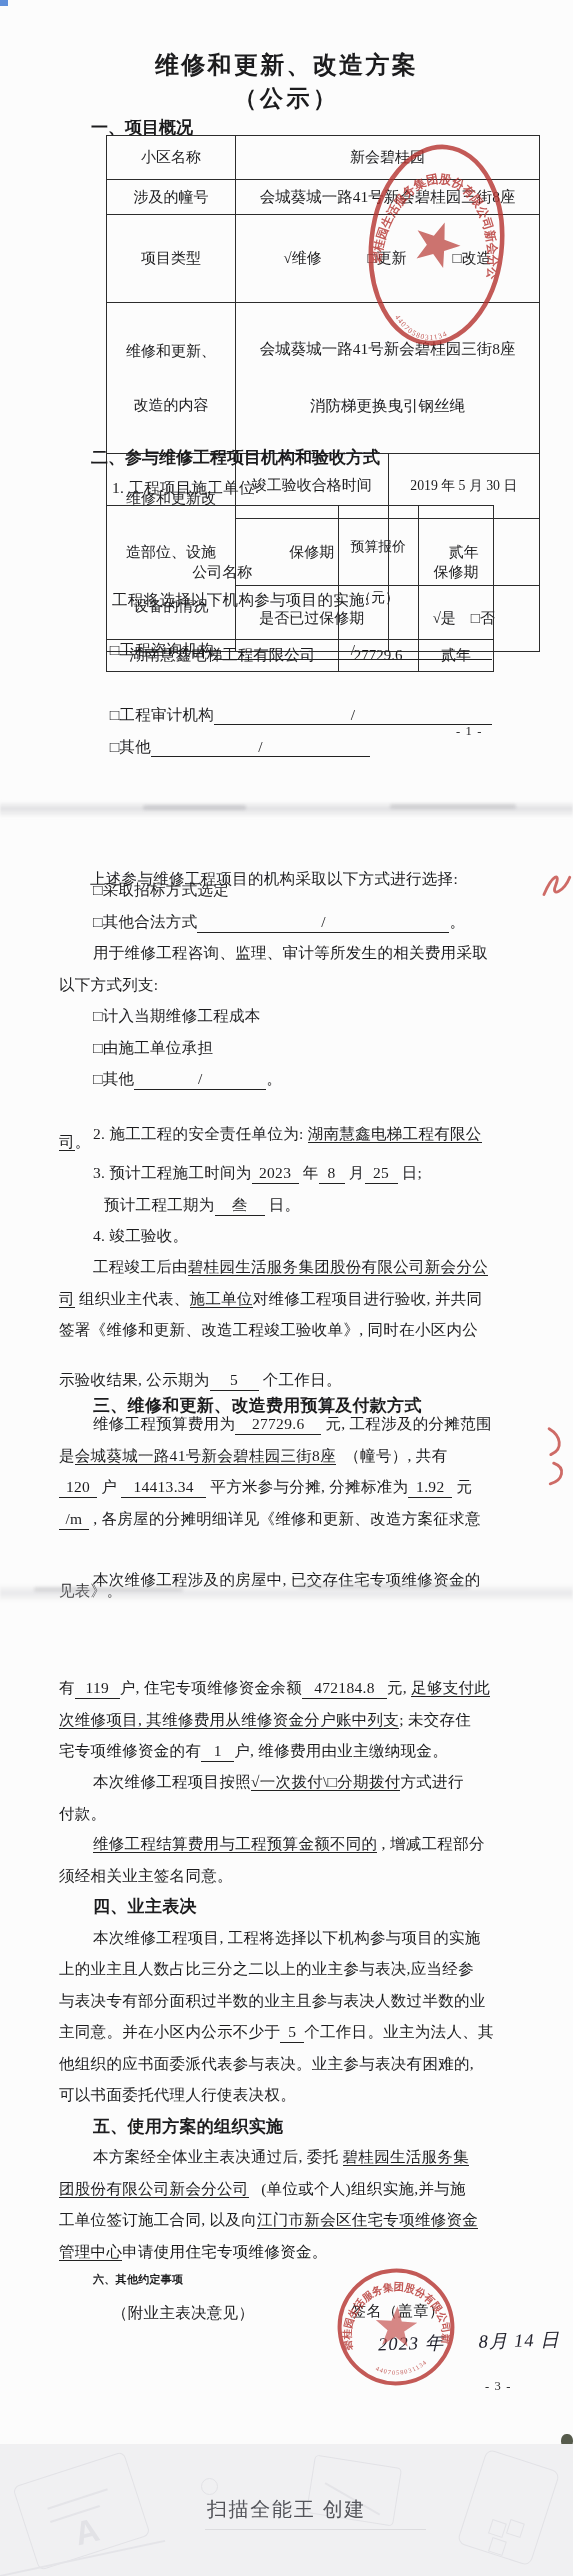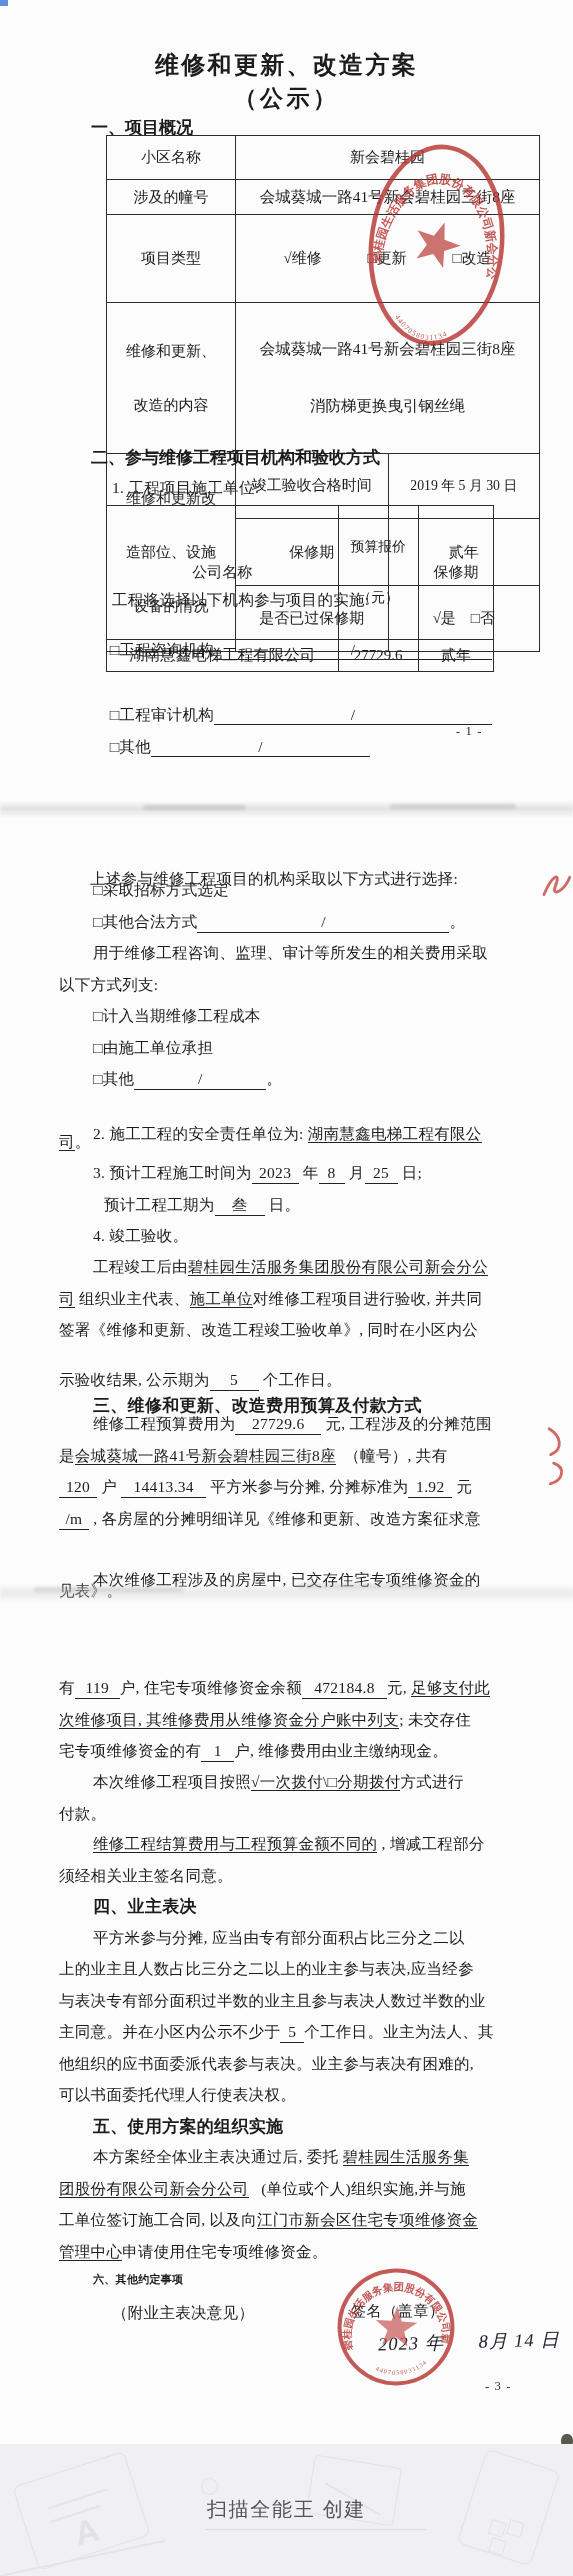--- a/index.html
+++ b/index.html
@@ -222,21 +222,21 @@
 
   <div id="page3-lines">
       <div class="tline" style="left: 59px; top: 1679px;"><span>有</span><span class="u blank" style="width: 45px; text-align: center;">119</span><span>户, 住宅专项维修资金余额</span><span class="u blank" style="width: 85px; text-align: center;">472184.8</span><span>元, </span><span class="u">足够支付此</span></div>
       <div class="tline" style="left: 59px; top: 1711px;"><span class="u">次维修项目, 其维修费用从维修资金分户账中列支</span><span>; 未交存住</span></div>
       <div class="tline" style="left: 59px; top: 1742px;"><span>宅专项维修资金的有</span><span class="u blank" style="width: 33px; text-align: center;">1</span><span>户, 维修费用由业主缴纳现金。</span></div>
       <div class="tline" style="left: 93px; top: 1773px;"><span>本次维修工程项目按照</span><span class="u">√一次拨付\□分期拨付</span><span>方式进行</span></div>
       <div class="tline" style="left: 59px; top: 1805px;"><span>付款。</span></div>
       <div class="tline" style="left: 93px; top: 1835px;"><span class="u">维修工程结算费用与工程预算金额不同的</span><span> , 增减工程部分</span></div>
       <div class="tline" style="left: 59px; top: 1867px;"><span>须经相关业主签名同意。</span></div>
       <div class="tline bold" style="left: 93px; top: 1897px; font-size: 17px;"><span>四、业主表决</span></div>
-      <div class="tline" style="left: 93px; top: 1929px;"><span>平方米参与分摊, 应当由专有部分面积占比三分之二以</span></div>
+      <div class="tline" style="left: 93px; top: 1929px;"><span>本次维修工程项目, 工程将选择以下机构参与项目的实施</span></div>
       <div class="tline" style="left: 59px; top: 1960px;"><span>上的业主且人数占比三分之二以上的业主参与表决,应当经参</span></div>
       <div class="tline" style="left: 59px; top: 1992px;"><span>与表决专有部分面积过半数的业主且参与表决人数过半数的业</span></div>
       <div class="tline" style="left: 59px; top: 2023px;"><span>主同意。并在小区内公示不少于</span><span class="u blank" style="width: 24px; text-align: center;">5</span><span>个工作日。业主为法人、其</span></div>
       <div class="tline" style="left: 59px; top: 2055px;"><span>他组织的应书面委派代表参与表决。业主参与表决有困难的,</span></div>
       <div class="tline" style="left: 59px; top: 2086px;"><span>可以书面委托代理人行使表决权。</span></div>
       <div class="tline bold" style="left: 93px; top: 2117px; font-size: 17px;"><span>五、使用方案的组织实施</span></div>
       <div class="tline" style="left: 93px; top: 2148px;"><span>本方案经全体业主表决通过后, 委托 </span><span class="u">碧桂园生活服务集</span></div>
       <div class="tline" style="left: 59px; top: 2180px;"><span class="u">团股份有限公司新会分公司</span><span>   (单位或个人)组织实施,并与施</span></div>
       <div class="tline" style="left: 59px; top: 2211px;"><span>工单位签订施工合同, 以及向</span><span class="u">江门市新会区住宅专项维修资金</span></div>
       <div class="tline" style="left: 59px; top: 2243px;"><span class="u">管理中心</span><span>申请使用住宅专项维修资金。</span></div>

